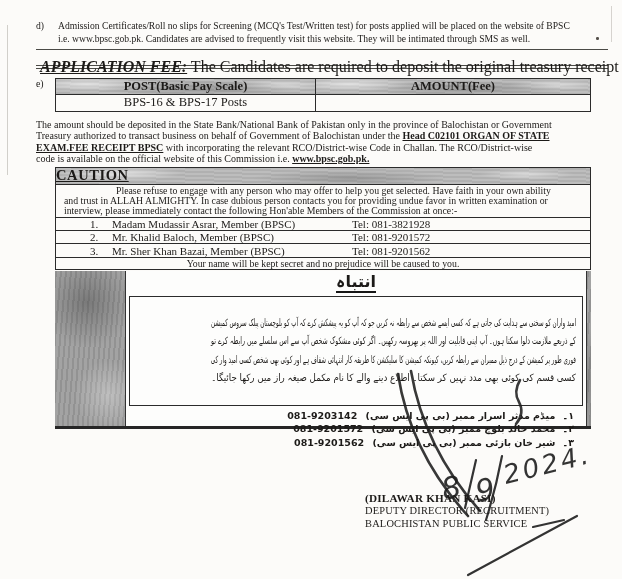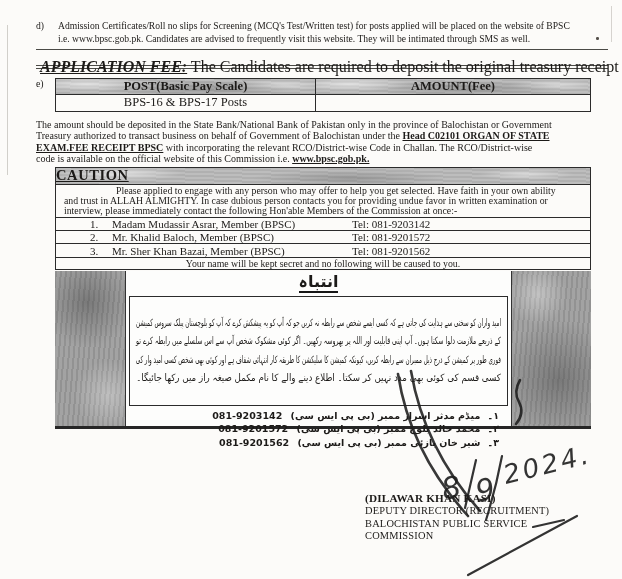--- a/index.html
+++ b/index.html
@@ -52,21 +52,21 @@
                   justify-content:center;font-size:9.8px}
 
   
   .urdu{left:55px;top:270.5px;width:536px;height:158.5px;border-bottom:3px solid #262626;
         background-color:#9e9e9e;background-image:
         radial-gradient(circle 45px at 6% 20%,rgba(60,60,60,.40),transparent),
         radial-gradient(circle 60px at 94% 70%,rgba(70,70,70,.45),transparent),
         radial-gradient(circle 30px at 90% 15%,rgba(255,255,255,.35),transparent),
         radial-gradient(circle 35px at 10% 80%,rgba(255,255,255,.30),transparent),
         repeating-linear-gradient(95deg,rgba(0,0,0,.08) 0 2px,rgba(255,255,255,.05) 2px 5px)}
-  .urdu-inner{position:absolute;left:70px;top:0;width:387px;height:155.5px;background:#fdfdfc;
+  .urdu-inner{position:absolute;left:70px;top:0;width:462px;height:155.5px;background:#fdfdfc;
               border-left:1.5px solid #333;border-right:1.5px solid #333;
               font-family:"DejaVu Sans",sans-serif}
   .urdu-title-row{height:25px;display:flex;align-items:center;justify-content:center}
   .urdu-title{font-weight:bold;font-size:16px;line-height:18px;border-bottom:2px solid #161616;
               font-family:"DejaVu Sans",sans-serif}
   .urdu-para{border:1.5px solid #2b2b2b;margin:0 3px;padding:17px 6px;direction:rtl}
   .urdu-ln{white-space:nowrap;font-size:10px;line-height:18.5px;text-align:right}
   .urdu-members{direction:rtl;padding:3px 12px 0 4px}
   .urdu-member{white-space:nowrap;font-size:9.5px;font-weight:700;line-height:13.8px;text-align:right}
   .urdu-member .tel{direction:ltr;unicode-bidi:embed;margin-right:5px}
@@ -123,40 +123,40 @@
     <div class="fitline just"><span>Treasury authorized to transact business on behalf of Government of Balochistan under the </span><span class="bold-u">Head C02101 ORGAN OF STATE</span></div>
     <div class="fitline just"><span class="bold-u">EXAM.FEE RECEIPT BPSC</span><span> with incorporating the relevant RCO/District-wise Code in Challan. The RCO/District-wise</span></div>
     <div class="fitline"><span>code is available on the official website of this Commission i.e. </span><span class="bold-u">www.bpsc.gob.pk.</span></div>
   </div>
 
   <div class="abs caution">
     <div class="caution-header scan-gray">
       <span class="caution-title">CAUTION</span>
     </div>
     <div class="caution-para">
-      <div class="fitline cp-ln1">Please applied to engage with any person who may offer to help you get selected. Have faith in your own ability</div>
+      <div class="fitline cp-ln1">Please refuse to engage with any person who may offer to help you get selected. Have faith in your own ability</div>
       <div class="fitline just">and trust in ALLAH ALMIGHTY. In case dubious person contacts you for providing undue favor in written examination or</div>
       <div class="fitline">interview, please immediately contact the following Hon'able Members of the Commission at once:-</div>
     </div>
     <div class="member-row">
       <span class="member-no">1.</span>
       <span class="member-name">Madam Mudassir Asrar, Member (BPSC)</span>
-      <span class="member-tel">Tel: 081-9203142</span>
+      <span class="member-tel">Tel: 081-3821928</span>
     </div>
     <div class="member-row">
       <span class="member-no">2.</span>
       <span class="member-name">Mr. Khalid Baloch, Member (BPSC)</span>
       <span class="member-tel">Tel: 081-9201572</span>
     </div>
     <div class="member-row">
       <span class="member-no">3.</span>
       <span class="member-name">Mr. Sher Khan Bazai, Member (BPSC)</span>
       <span class="member-tel">Tel: 081-9201562</span>
     </div>
-    <div class="caution-footer">Your name will be kept secret and no following will be caused to you.</div>
+    <div class="caution-footer">Your name will be kept secret and no prejudice will be caused to you.</div>
   </div>
 
   <div class="abs urdu">
     <div class="urdu-inner">
       <div class="urdu-title-row">
         <span class="urdu-title">انتباہ</span>
       </div>
       <div class="urdu-para">
         <div class="urdu-ln fitx" style="transform-origin: right center; transform: scaleX(0.554711);">امید واران کو سختی سے ہدایت کی جاتی ہے کہ کسی ایسے شخص سے رابطہ نہ کریں جو کہ آپ کو یہ پیشکش کرے کہ آپ کو بلوچستان پبلک سروس کمیشن</div>
         <div class="urdu-ln fitx" style="transform-origin: right center; transform: scaleX(0.619694);">کے ذریعے ملازمت دلوا سکتا ہوں۔ آپ اپنی قابلیت اور اللہ پر بھروسہ رکھیں۔ اگر کوئی مشکوک شخص آپ سے اس سلسلے میں رابطہ کرے تو</div>
@@ -199,16 +199,15 @@
       <text x="64" y="140" font-size="30" transform="rotate(-12 64 140)">8</text>
       <text x="98" y="142" font-size="30" transform="rotate(-12 98 142)">9</text>
       <text x="126" y="124" font-size="26" letter-spacing="3" transform="rotate(-14 126 124)">2024.</text>
     </g>
   </svg>
 
   <div class="abs sig-block">
     <div class="sig-name">(DILAWAR KHAN KASI)</div>
     <div>DEPUTY DIRECTOR (RECRUITMENT)</div>
     <div>BALOCHISTAN PUBLIC SERVICE</div>
-    <div>COMMISSION</div>
   </div>
 
 </div>
 
 </body></html>

